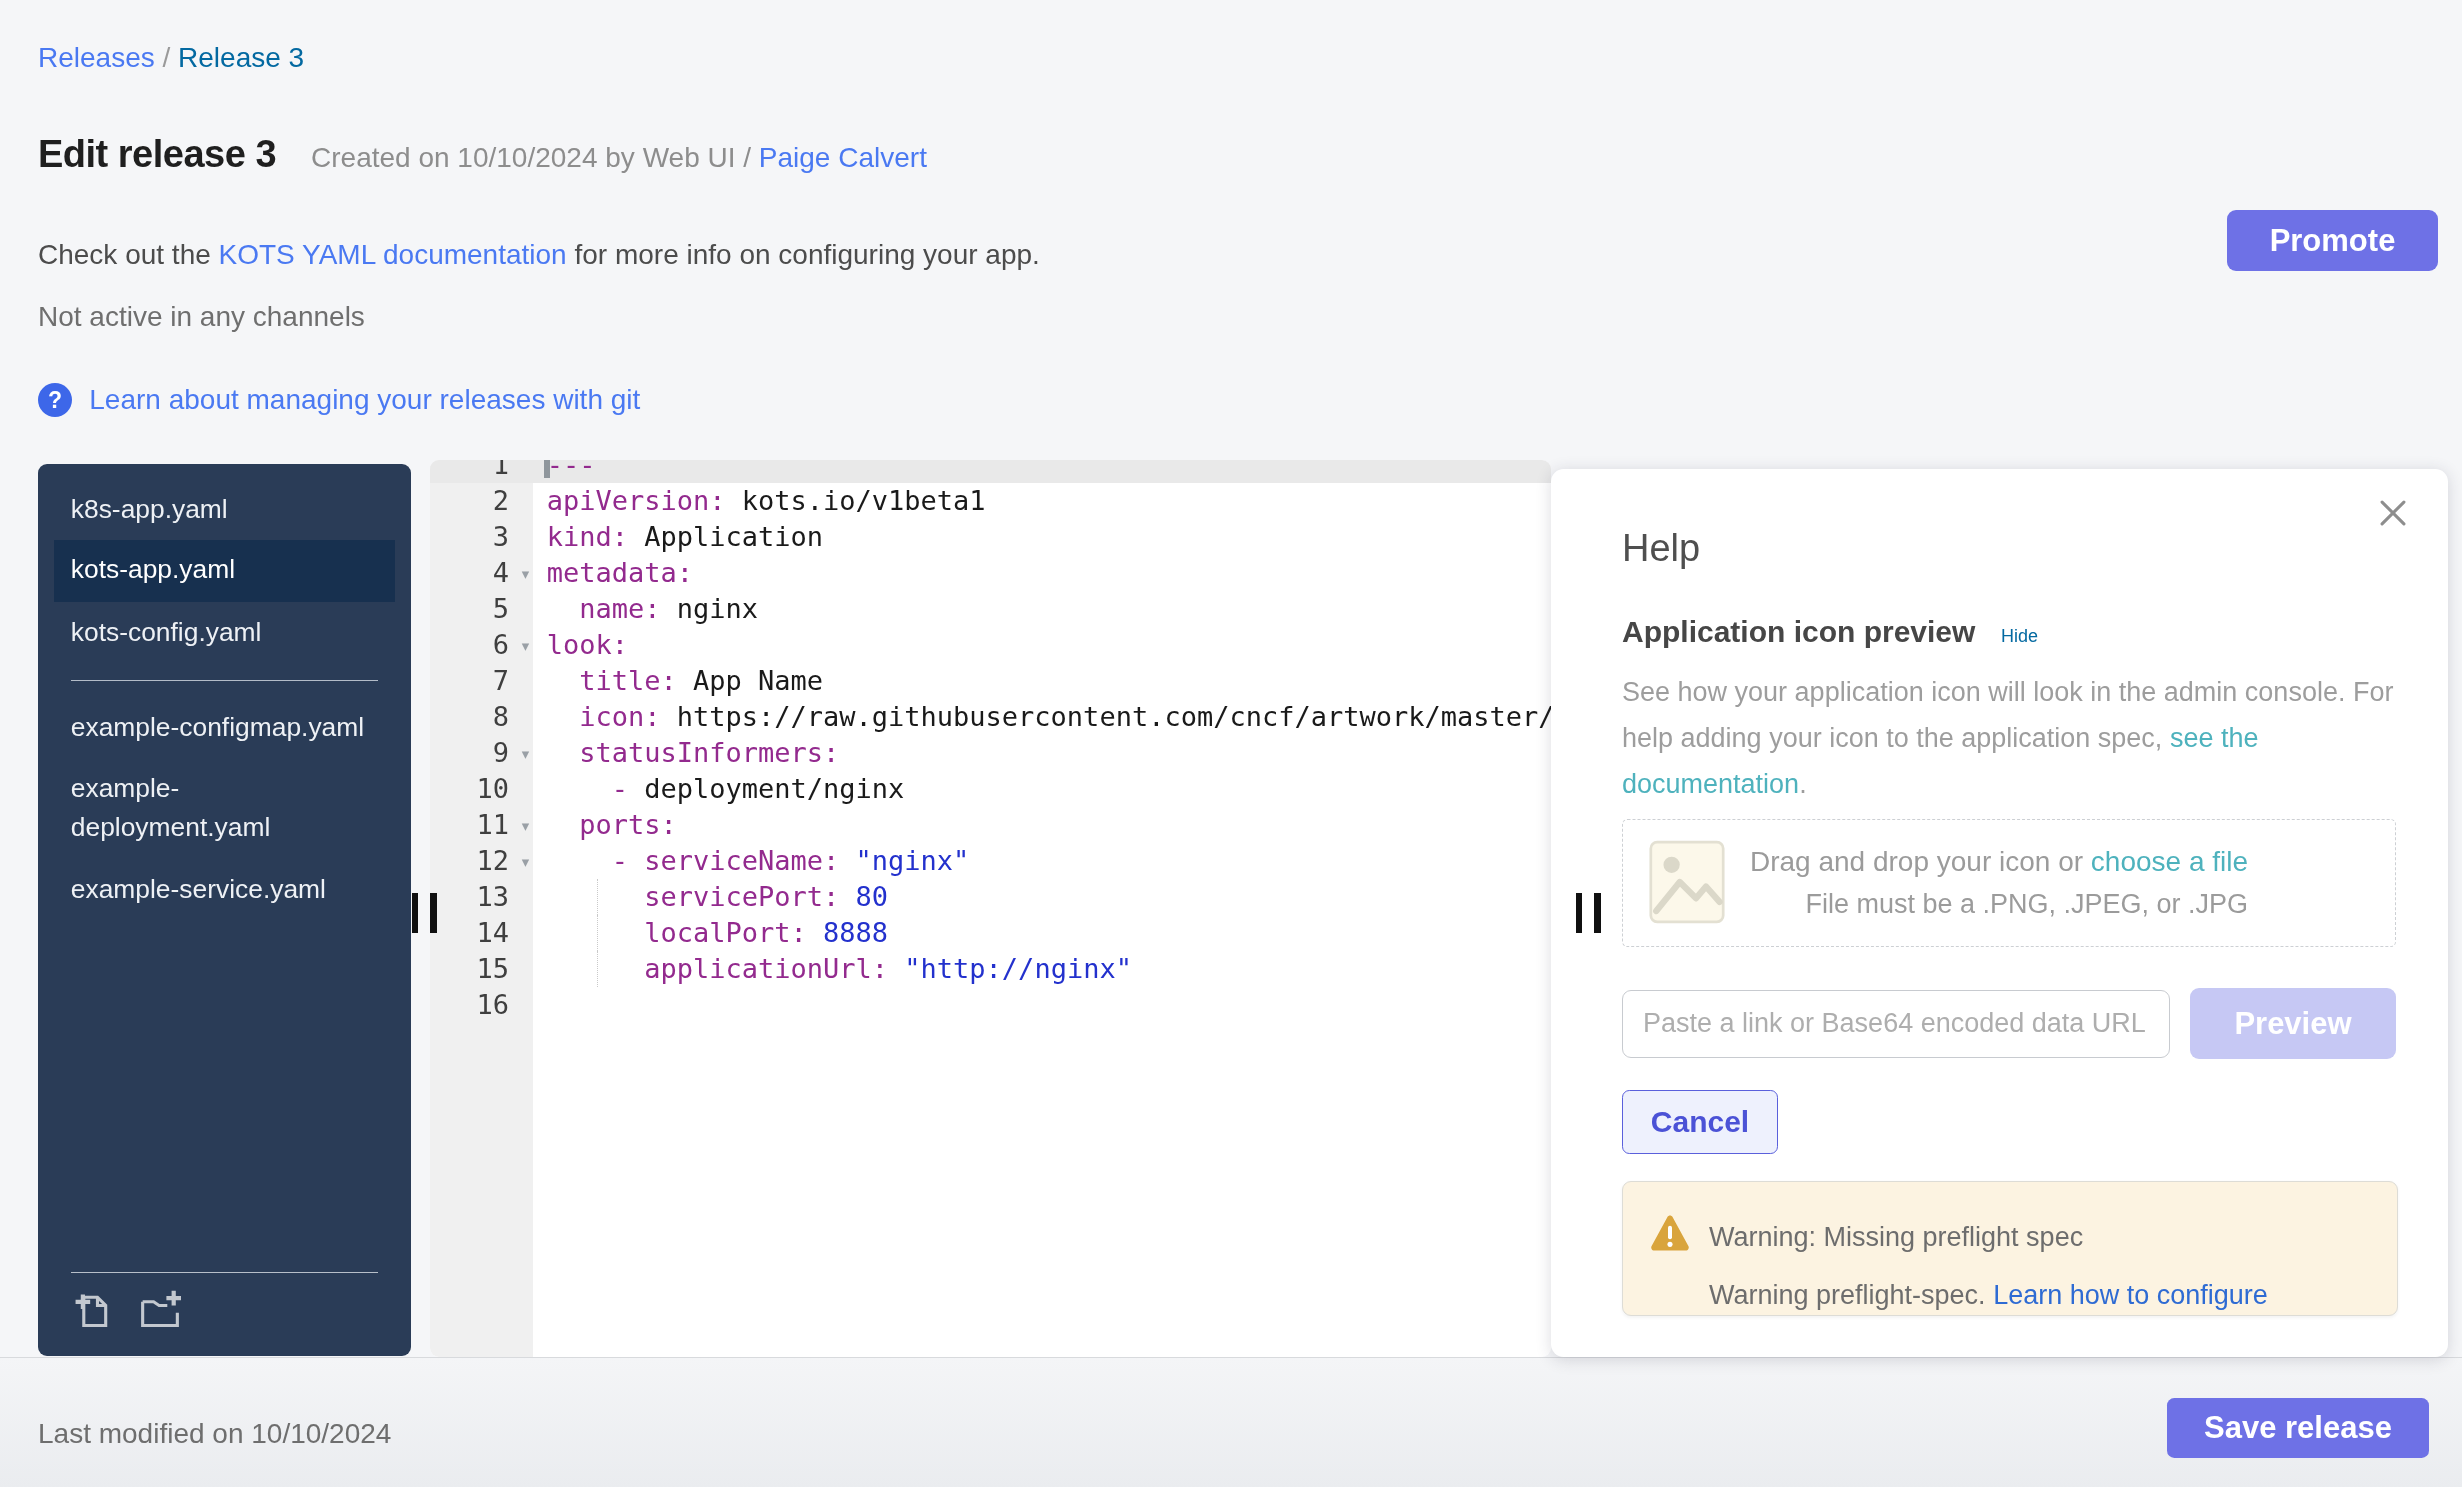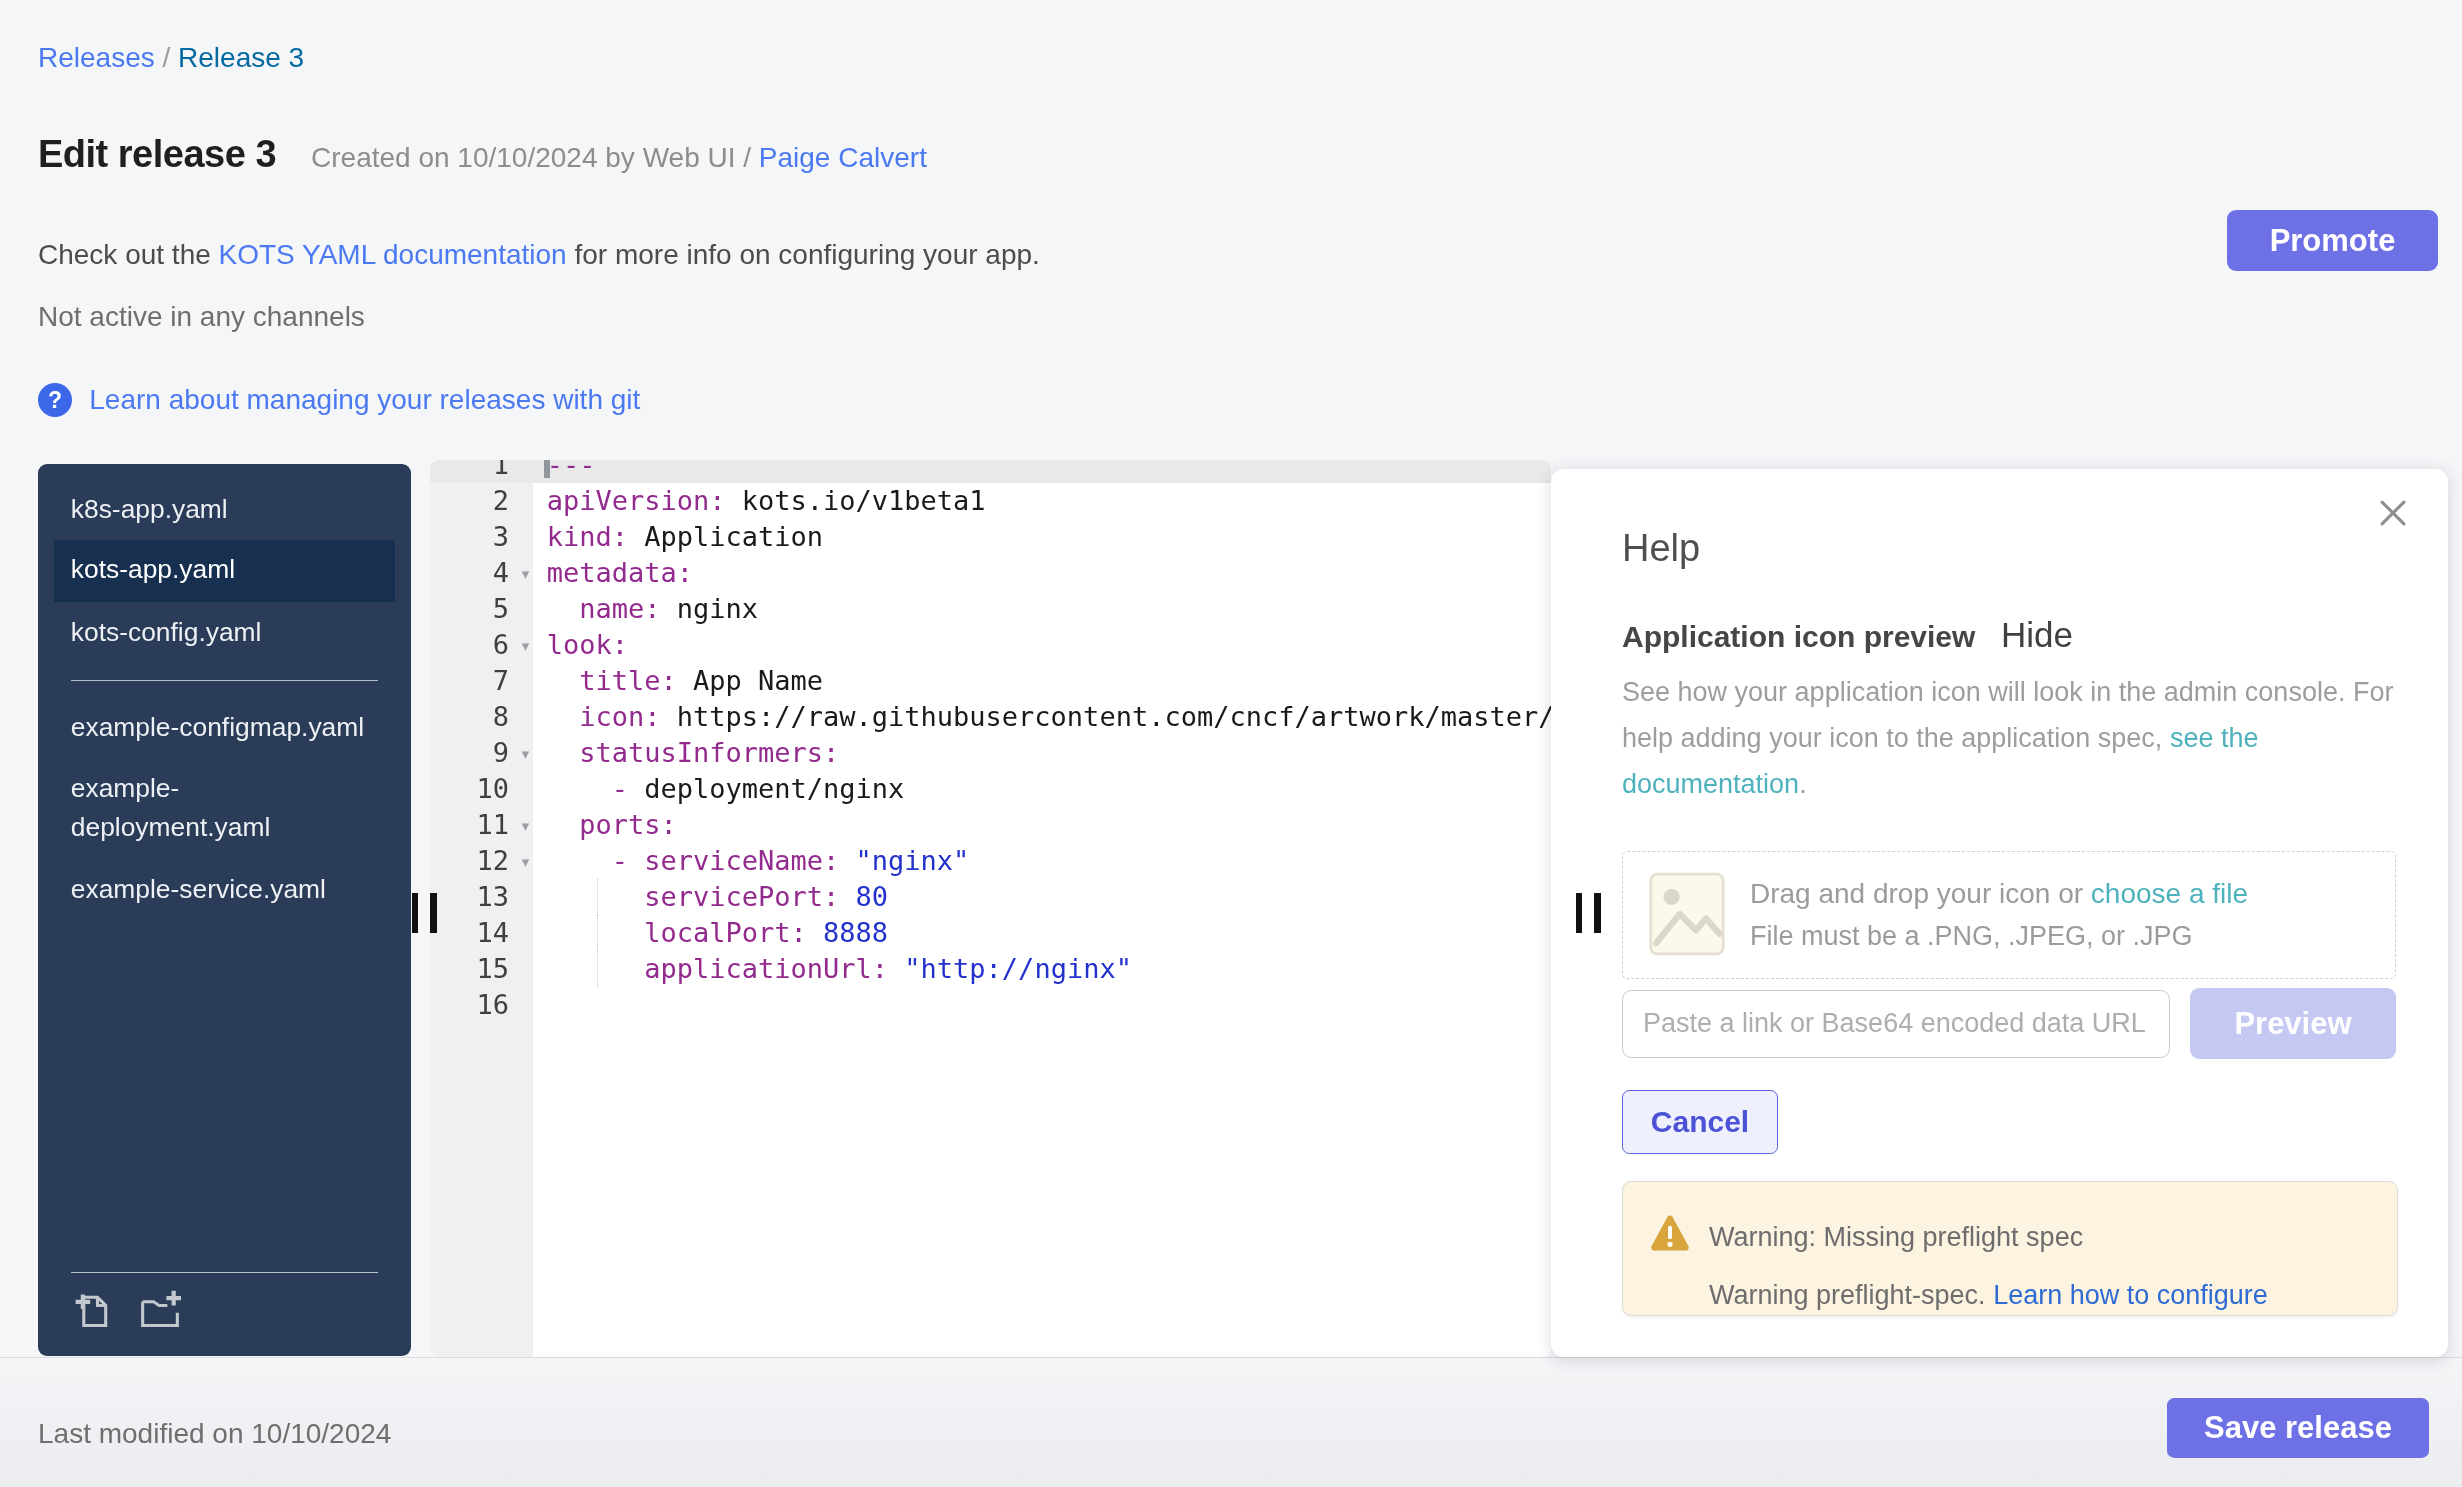--- a/index.html
+++ b/index.html
@@ -51,24 +51,24 @@
   .tk-plain{color:#1a1a1a;} .tk-num{color:#2331cd;} .tk-str{color:#2331cd;}
   .cursor{position:absolute;left:11px;top:5.5px;width:5.5px;height:25.5px;background:#8f969c;}
   .guide{position:absolute;left:64px;top:0;bottom:0;border-left:1.8px dotted #c9c9c9;}
 
   
   .help-card{position:absolute;left:1551px;top:469px;width:897px;height:888px;background:#ffffff;border-radius:12.7px;box-shadow:0 2.7px 16.4px rgba(40,40,60,0.16);z-index:5;}
   .close-btn{position:absolute;right:35px;top:24px;width:40px;height:40px;background:none;border:none;padding:0;cursor:pointer;}
   .help-title{position:absolute;left:71px;top:58px;font-size:38px;font-weight:500;color:#4f4f4f;}
   .section-row{position:absolute;left:71px;top:146px;display:flex;align-items:baseline;}
   .section-title{font-size:30px;font-weight:700;color:#464646;}
-  .hide-link{font-size:35px;color:#404040;margin-left:25.5px;text-decoration:none;cursor:pointer;}
+  .hide-link{font-size:18px;color:#0369a1;margin-left:25.5px;text-decoration:none;cursor:pointer;}
   .help-para{position:absolute;left:71px;top:200px;width:783px;font-size:27px;line-height:46px;color:#9d9d9d;}
   .help-para a{color:#4eb2bd;text-decoration:none;}
-  .dropzone{position:absolute;left:71px;top:382px;width:772px;height:126px;border:1.8px dashed #cdd0d4;border-radius:5.5px;display:flex;align-items:center;}
+  .dropzone{position:absolute;left:71px;top:350px;width:772px;height:126px;border:1.8px dashed #cdd0d4;border-radius:5.5px;display:flex;align-items:center;text-align:right;}
   .dz-icon{margin-left:25.5px;flex:0 0 76px;}
   .dz-text{margin-left:25.5px;}
   .dz-line1{font-size:28px;color:#9b9b9b;}
   .dz-line1 a{color:#4eb2bd;text-decoration:none;cursor:pointer;}
   .dz-line2{font-size:27px;color:#9b9b9b;margin-top:11px;}
   .input-row{position:absolute;left:71px;top:519px;display:flex;align-items:center;}
   .icon-input{width:506px;height:66px;border:1.8px solid #c8cbd0;border-radius:9px;font-size:27px;color:#555;padding:0 20px;font-family:"Liberation Sans",sans-serif;background:#fff;outline:none;}
   .icon-input::placeholder{color:#aeaeae;}
   .preview-btn{margin-left:20px;width:206px;height:71px;background:#c6c8f4;border:none;border-radius:9px;color:#fff;font-size:31px;font-weight:700;font-family:"Liberation Sans",sans-serif;cursor:default;}
   .cancel-btn{position:absolute;left:71px;top:621px;width:156px;height:64px;background:#eef1fd;border:1.8px solid #5a60dc;border-radius:7.3px;color:#4b52d6;font-size:30px;font-weight:700;font-family:"Liberation Sans",sans-serif;cursor:pointer;}

